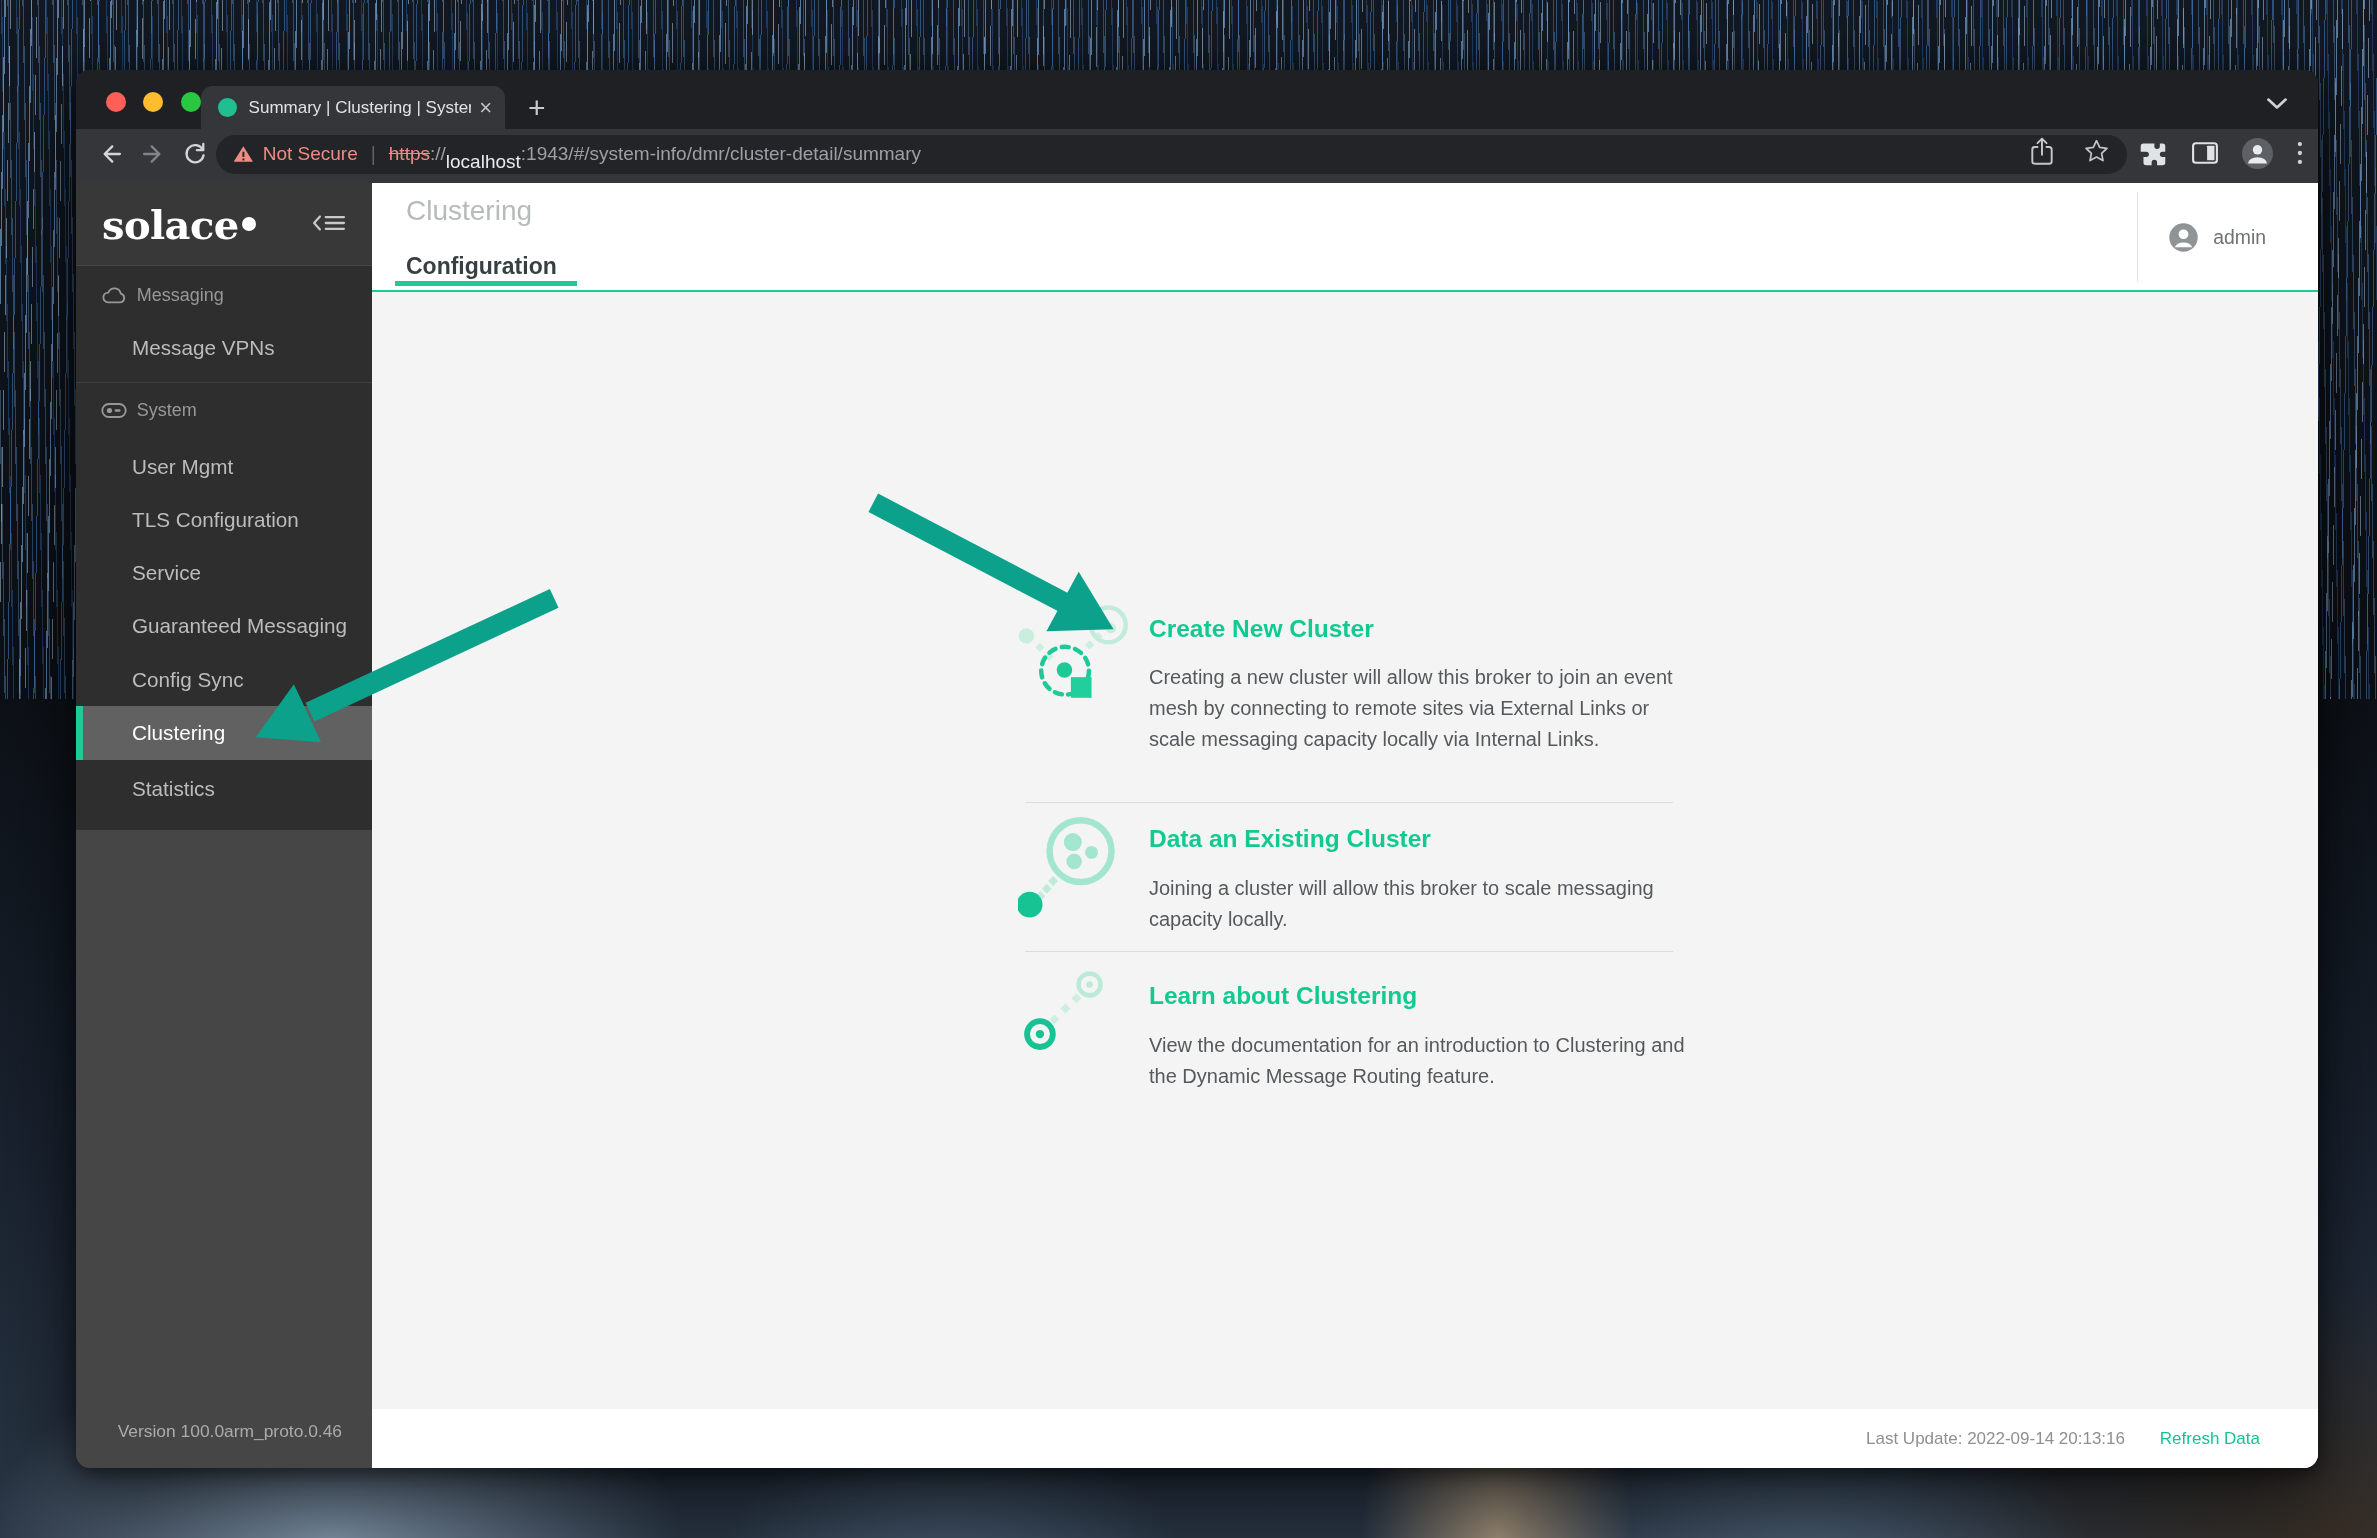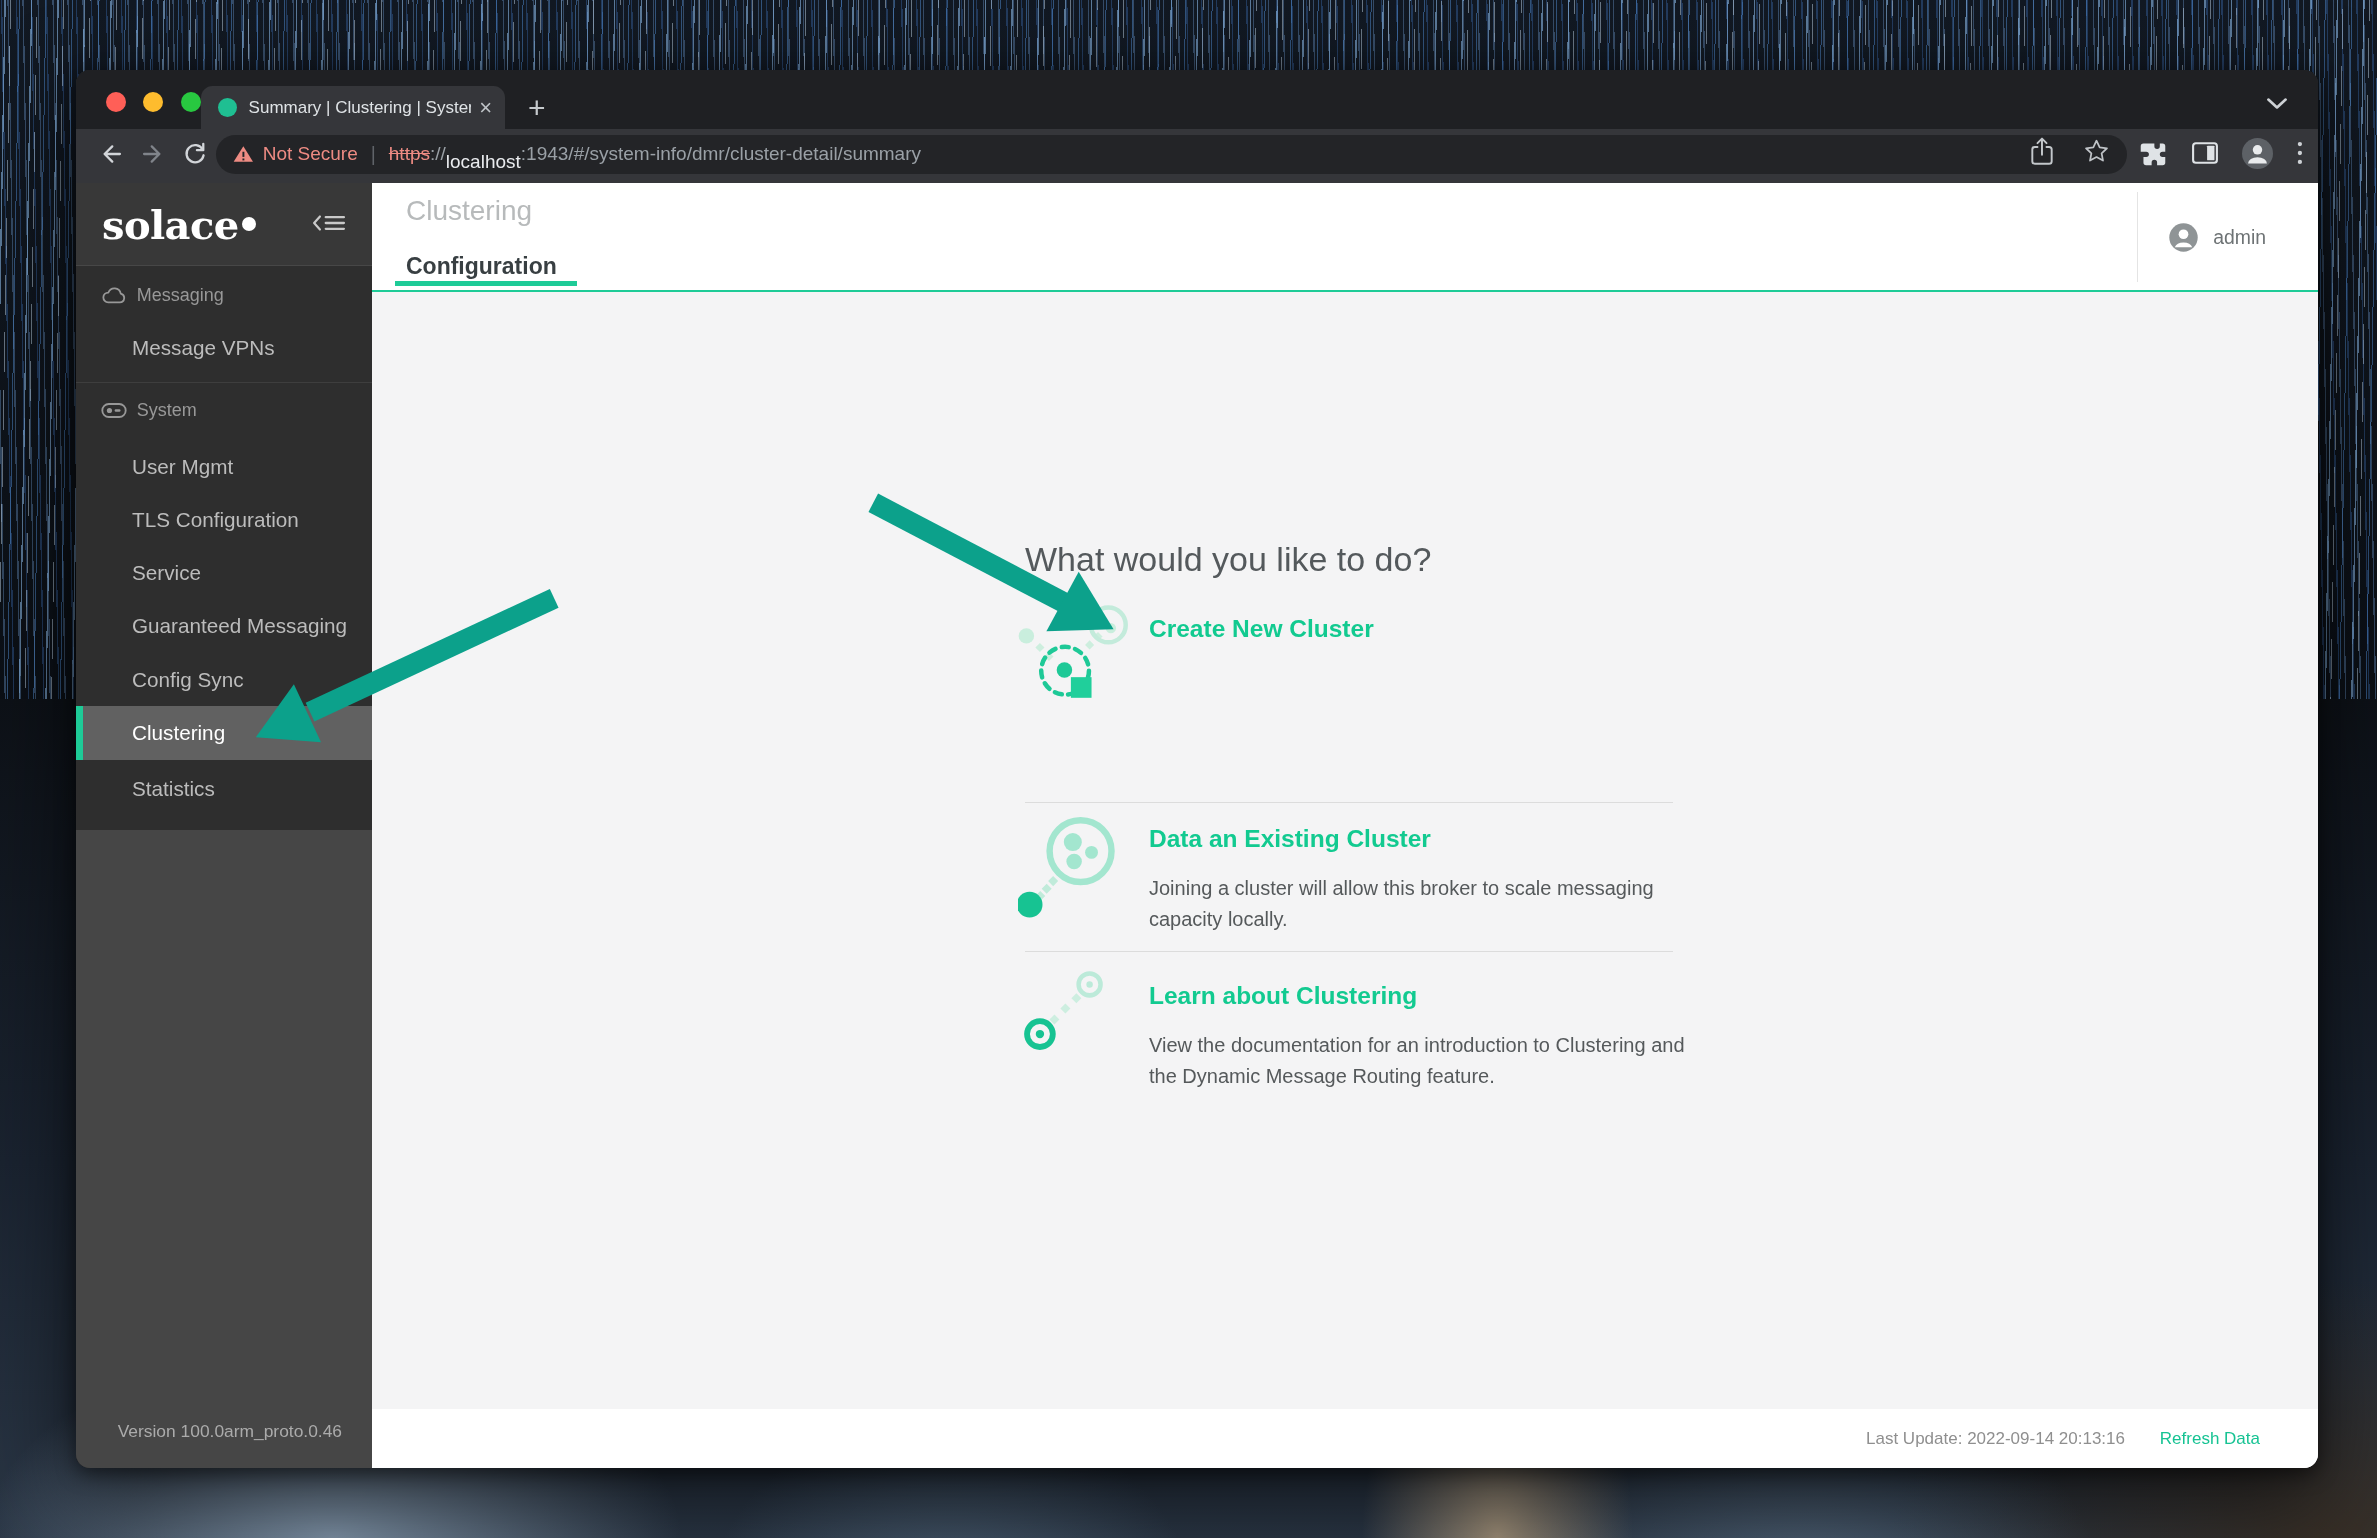--- a/index.html
+++ b/index.html
@@ -257,37 +257,37 @@
           <div class="admin-wrap">
             <svg width="31" height="31" viewBox="0 0 48 48">
                 <circle cx="24" cy="24" r="22" fill="#8f9496"></circle>
                 <circle cx="24" cy="19" r="7.5" fill="#fff"></circle>
                 <path d="M10.5 39 a14 10 0 0 1 27 0 z" fill="#fff"></path>
               </svg>
             <span class="admin-label">admin</span>
           </div>
         </div>
 
-        <div class="heading">What would you like to do?</div>
 
         <div class="opt-icon" style="top:421px">
           <svg width="129" height="136" viewBox="0 0 200 210">
             <circle cx="13" cy="49" r="12" fill="#c9eedd"></circle>
             <rect x="29" y="62" width="10" height="10" fill="#cdeede" transform="rotate(45 34 67)"></rect>
             <rect x="43" y="76" width="10" height="10" fill="#cdeede" transform="rotate(45 48 81)"></rect>
             <circle cx="73" cy="103" r="37" fill="none" stroke="#1ec997" stroke-width="7" stroke-dasharray="11 10" stroke-linecap="round"></circle>
             <circle cx="72" cy="102" r="12" fill="#1ec997"></circle>
             <rect x="82" y="113" width="32" height="32" fill="#20cf9b"></rect>
             <rect x="106" y="58" width="10" height="10" fill="#cdeede" transform="rotate(45 111 63)"></rect>
             <rect x="119" y="45" width="10" height="10" fill="#cdeede" transform="rotate(45 124 50)"></rect>
             <circle cx="140" cy="32" r="27" fill="none" stroke="#c3ebdb" stroke-width="7"></circle>
             <circle cx="144" cy="37" r="8" fill="#c9eedd"></circle>
           </svg>
         </div>
         <div class="opt-title" style="top:432px">Create New Cluster</div>
+        <div class="opt-desc" style="top:479px">Creating a new cluster will allow this broker to join an event mesh by connecting to remote sites via External Links or scale messaging capacity locally via Internal Links.</div>
         <div class="opt-sep" style="top:619px"></div>
 
         <div class="opt-icon" style="top:632px">
           <svg width="129" height="129" viewBox="0 0 200 200">
             <circle cx="97" cy="56" r="48" fill="none" stroke="#a3e6cf" stroke-width="10"></circle>
             <circle cx="85" cy="42" r="14" fill="#a3e6cf"></circle>
             <circle cx="114" cy="58" r="10" fill="#a3e6cf"></circle>
             <circle cx="87" cy="72" r="12" fill="#a3e6cf"></circle>
             <rect x="49" y="97" width="11" height="11" fill="#c0ebda" transform="rotate(45 54.5 102.5)"></rect>
             <rect x="39" y="109" width="11" height="11" fill="#c0ebda" transform="rotate(45 44.5 114.5)"></rect>

